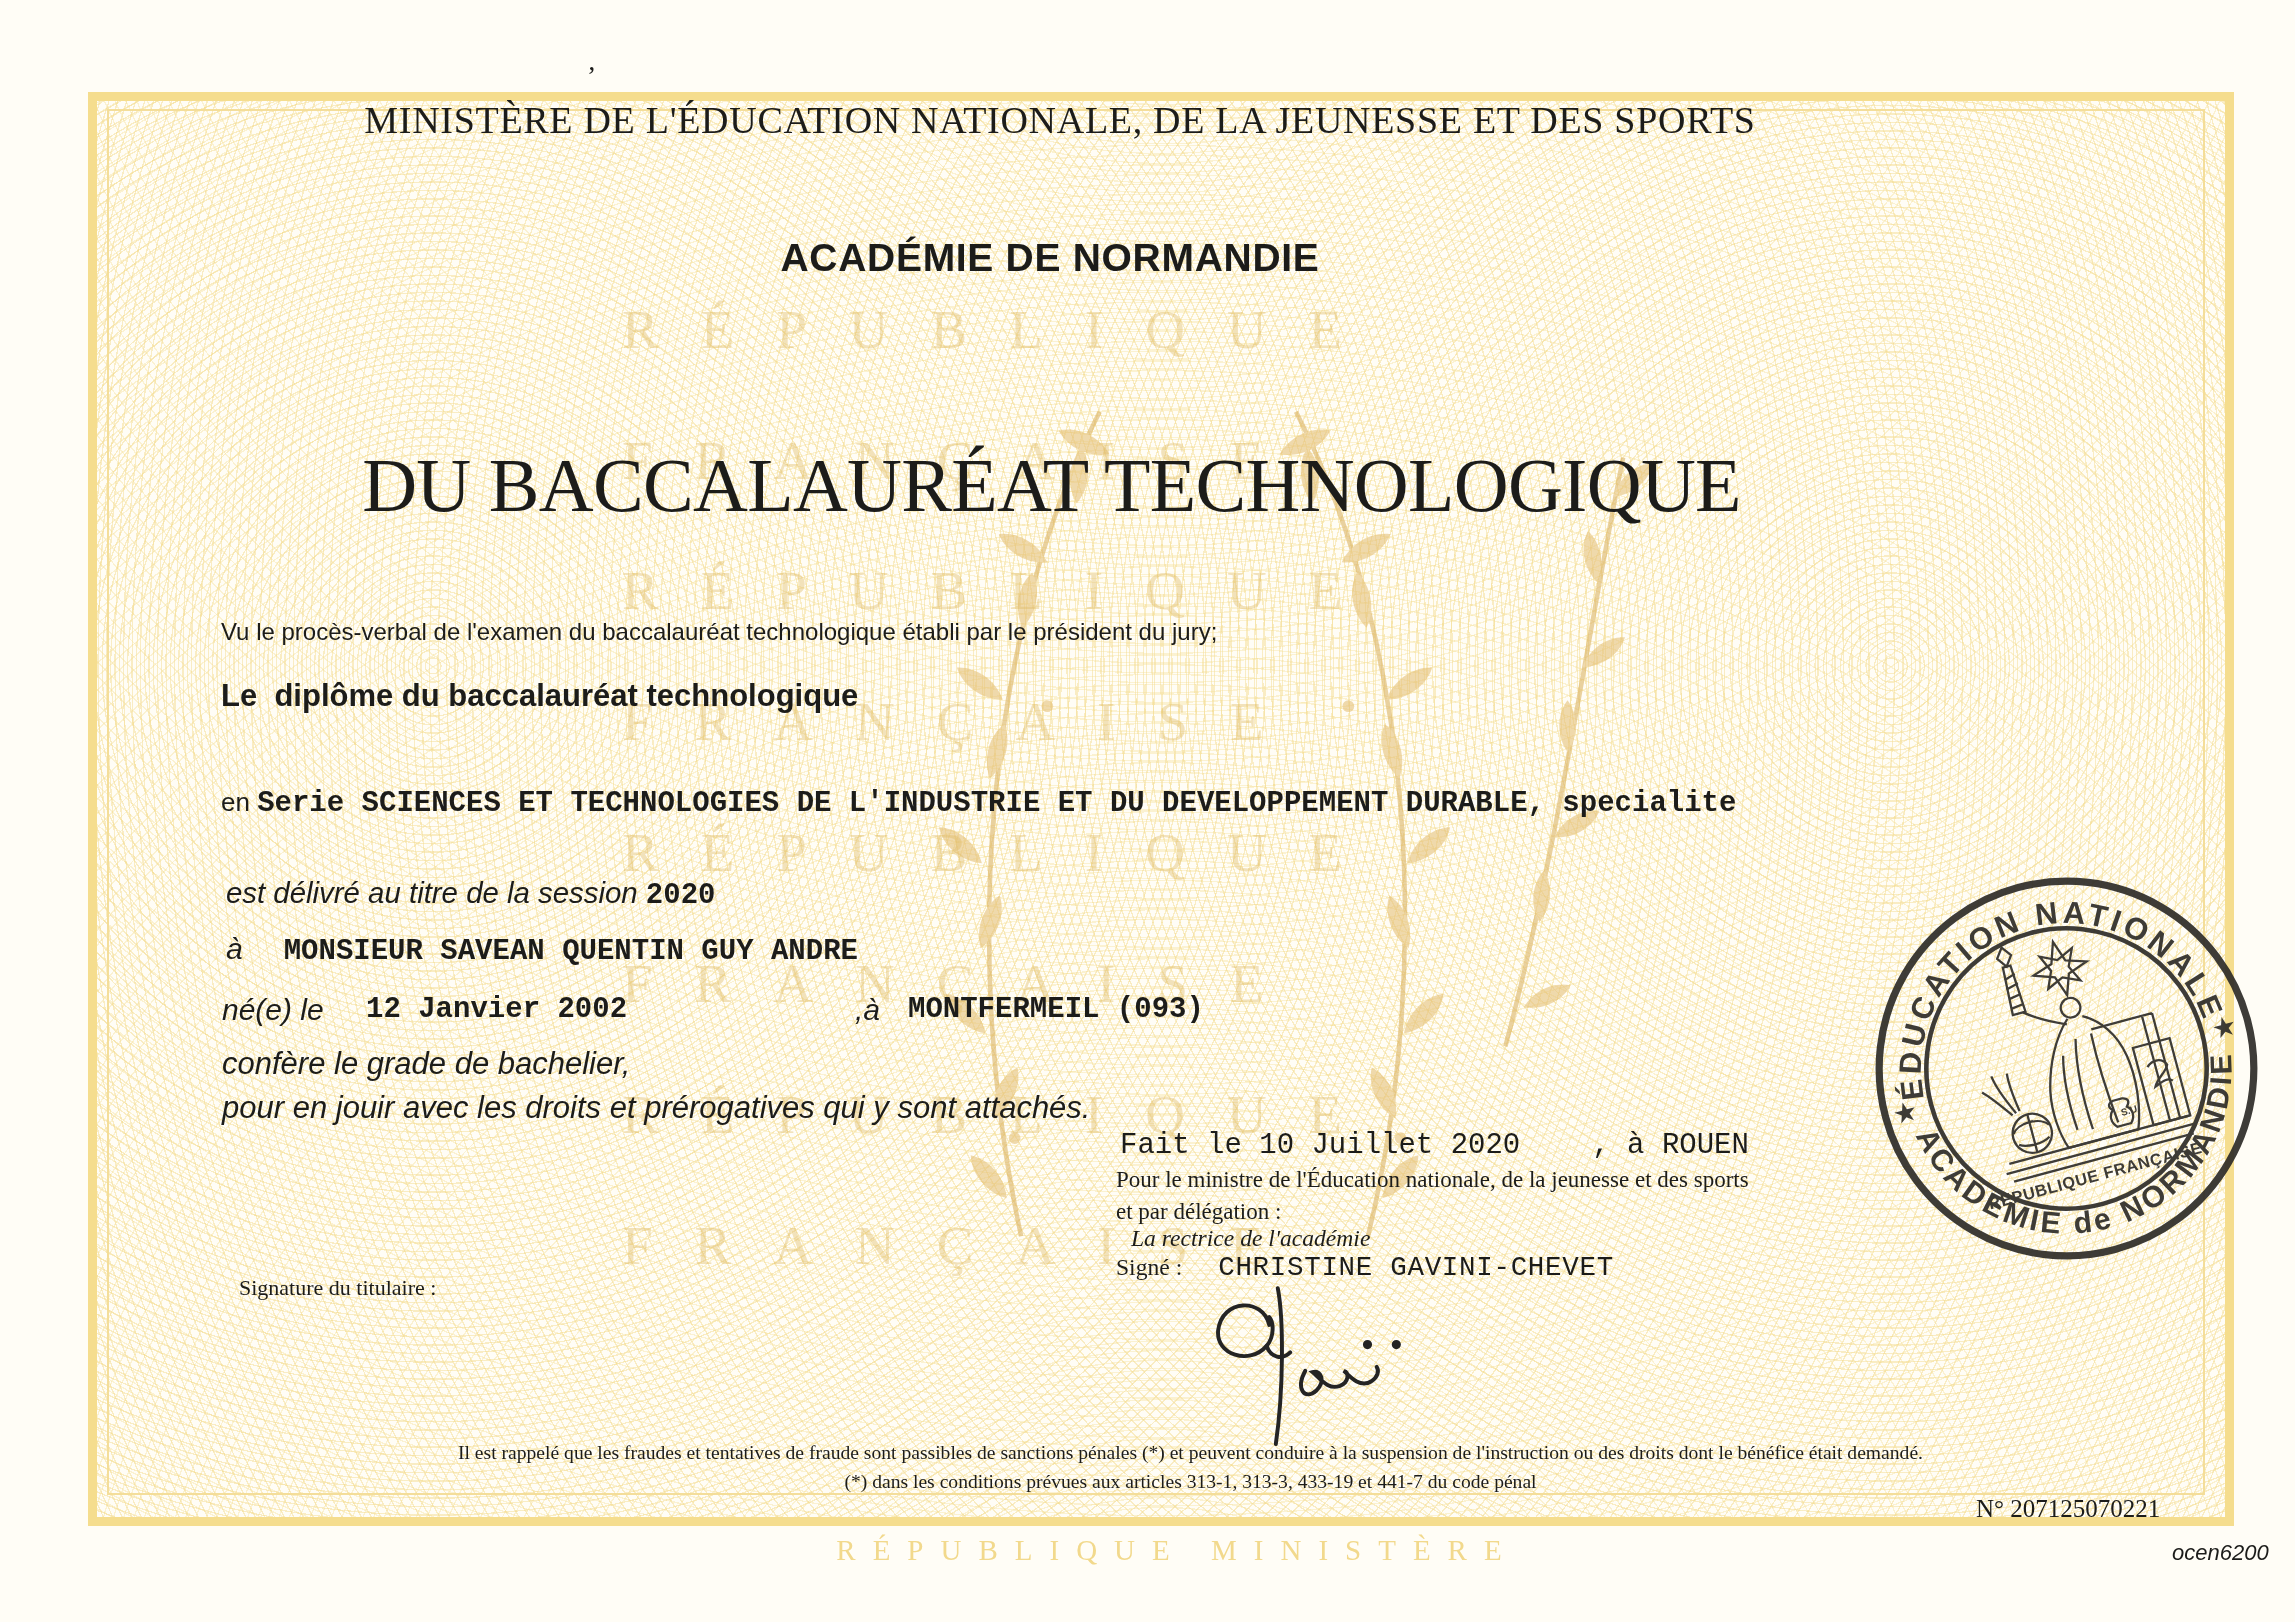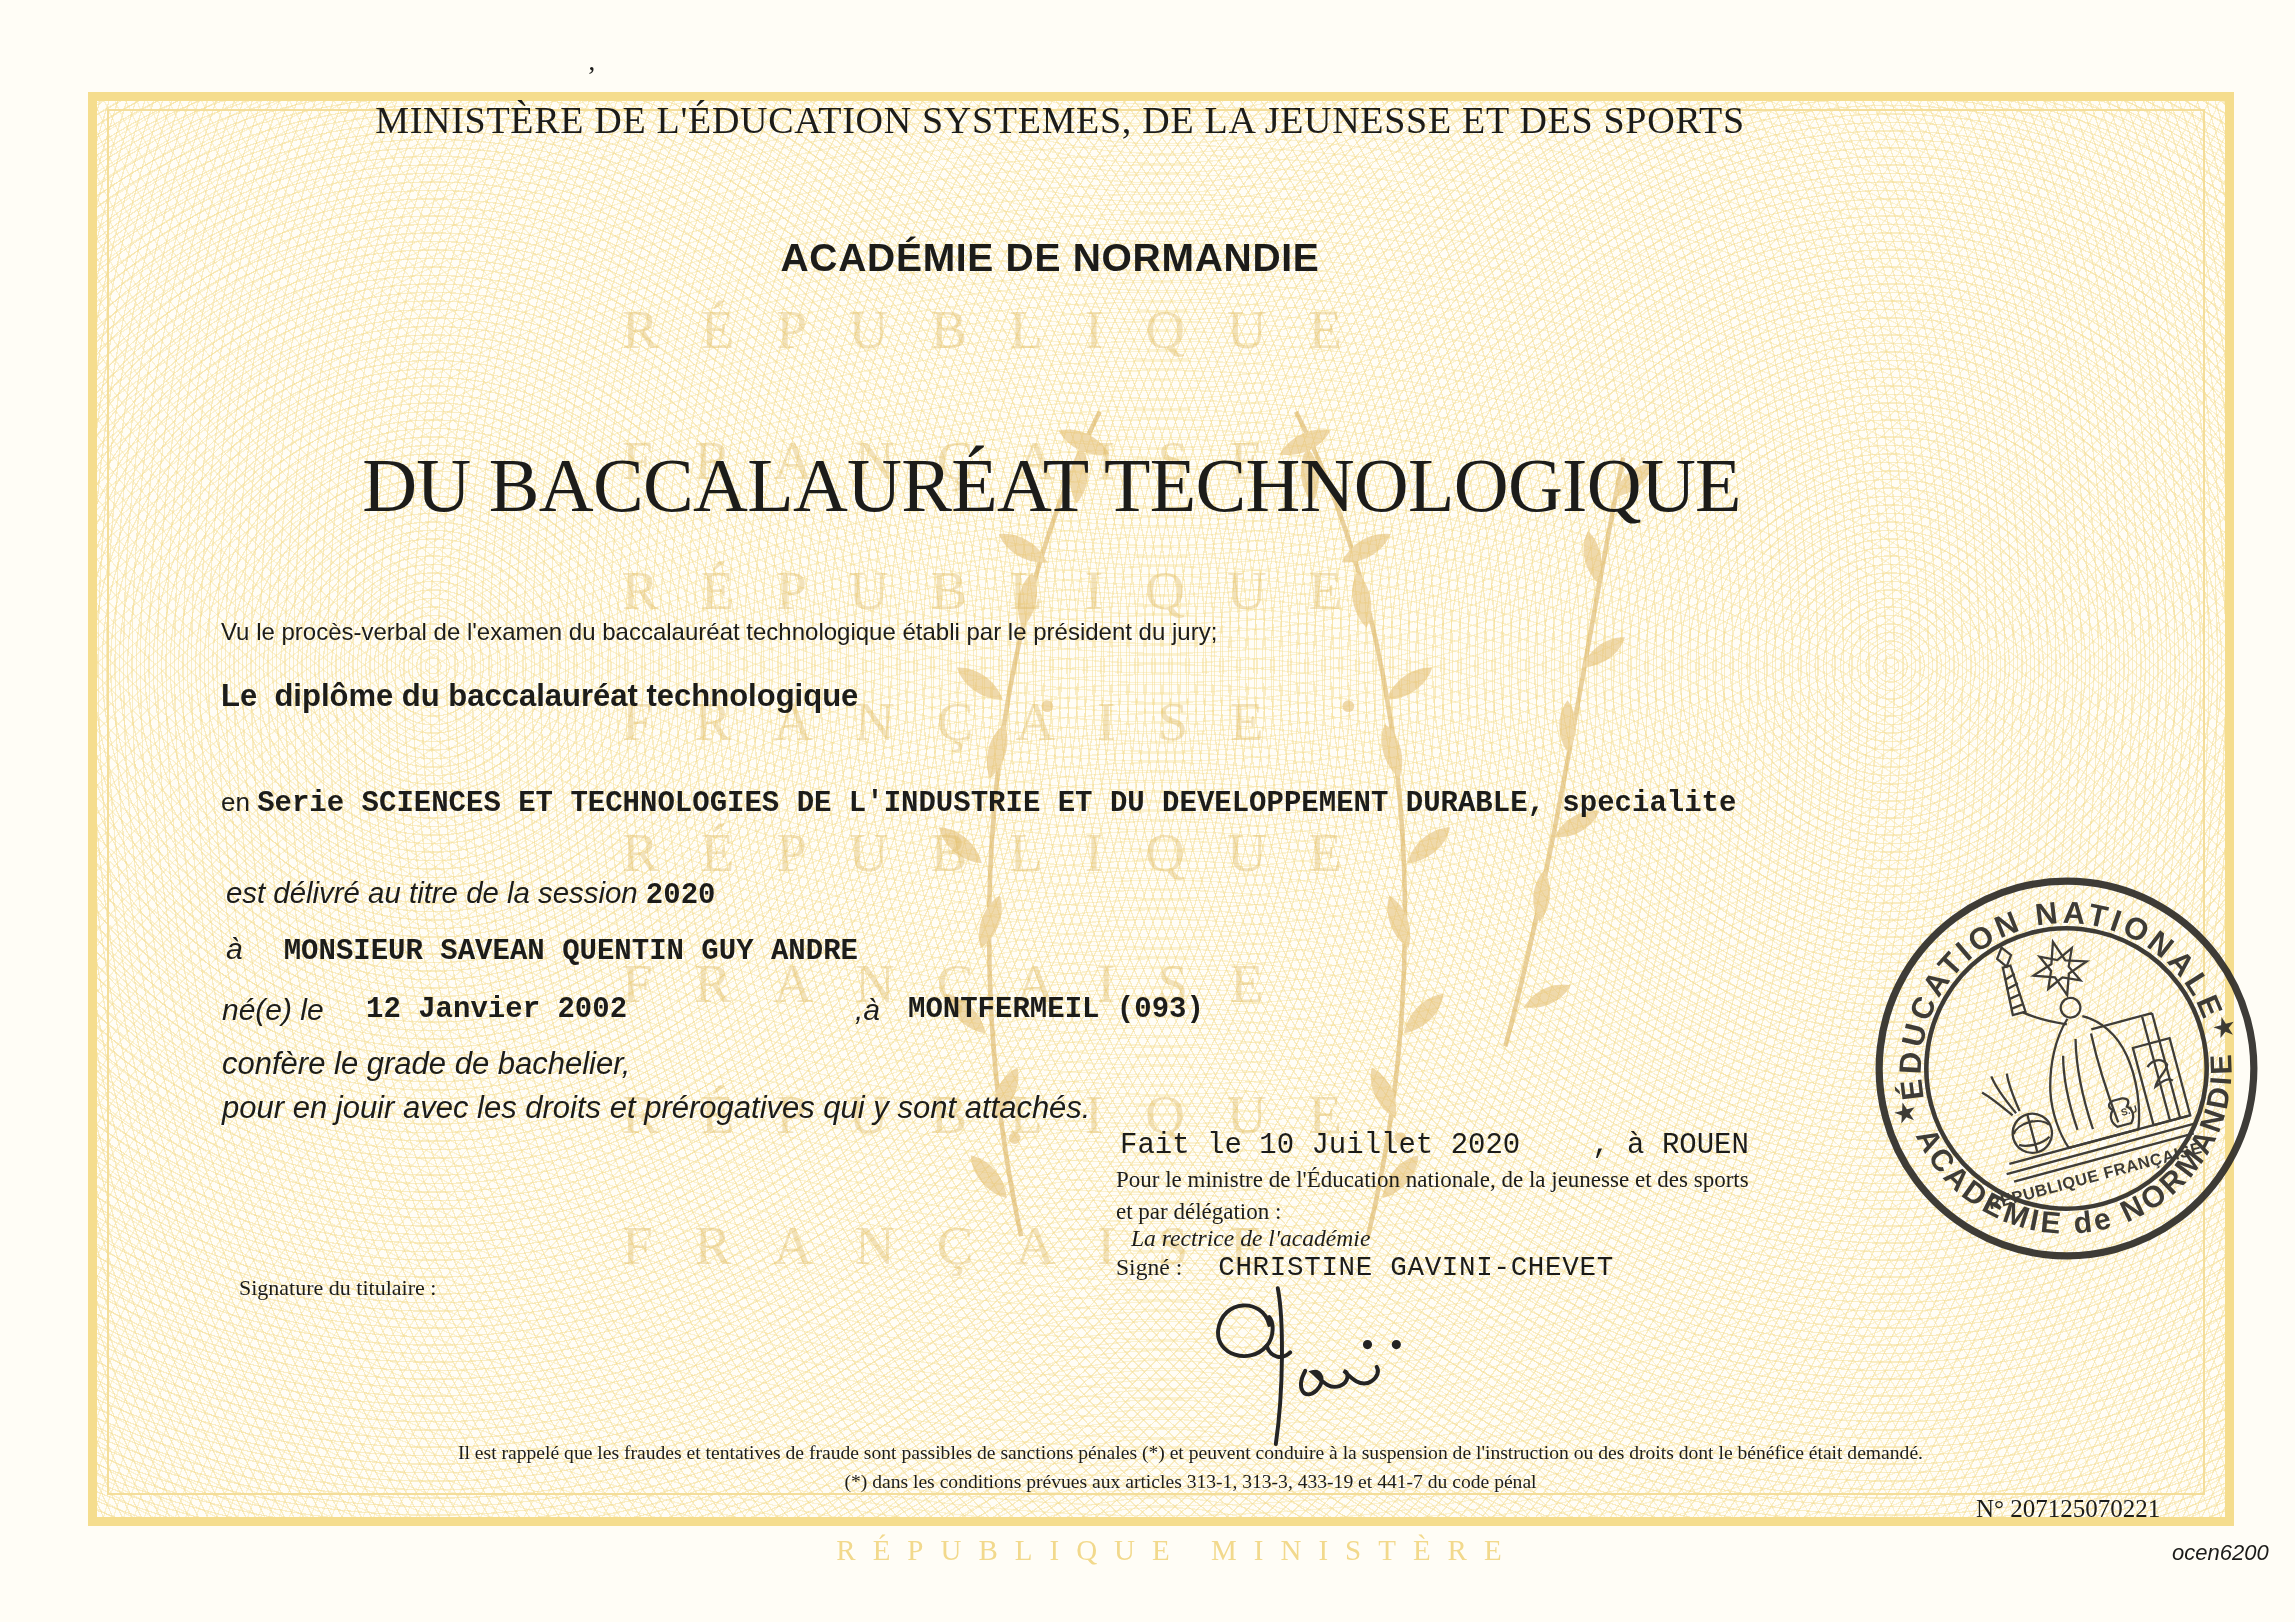--- a/index.html
+++ b/index.html
@@ -126,21 +126,21 @@
 
   <div class="wm" style="top:298px">RÉPUBLIQUE</div>
   <div class="wm" style="top:429px">FRANÇAISE</div>
   <div class="wm" style="top:559px">RÉPUBLIQUE</div>
   <div class="wm" style="top:690px">FRANÇAISE</div>
   <div class="wm" style="top:821px">RÉPUBLIQUE</div>
   <div class="wm" style="top:952px">FRANÇAISE</div>
   <div class="wm" style="top:1083px">RÉPUBLIQUE</div>
   <div class="wm" style="top:1214px">FRANÇAISE</div>
 
-  <div class="t serif center ministry">MINISTÈRE DE L'ÉDUCATION SYSTEMES, DE LA JEUNESSE ET DES SPORTS</div>
+  <div class="t serif center ministry">MINISTÈRE DE L'ÉDUCATION NATIONALE, DE LA JEUNESSE ET DES SPORTS</div>
   <div class="t serif stray">’</div>
   <div class="t sans b center academy">ACADÉMIE DE NORMANDIE</div>
   <div class="t serif center title2">DU BACCALAURÉAT TECHNOLOGIQUE</div>
 
   <div class="t sans recital">Vu le procès-verbal de l'examen du baccalauréat technologique établi par le président du jury;</div>
   <div class="t sans b grant">Le  diplôme du baccalauréat technologique</div>
 
   <div class="t mono b series">
     <span class="pre" style="font-weight:400">en </span><span>Serie SCIENCES ET TECHNOLOGIES DE L'INDUSTRIE ET DU DEVELOPPEMENT DURABLE, specialite</span>
   </div>

